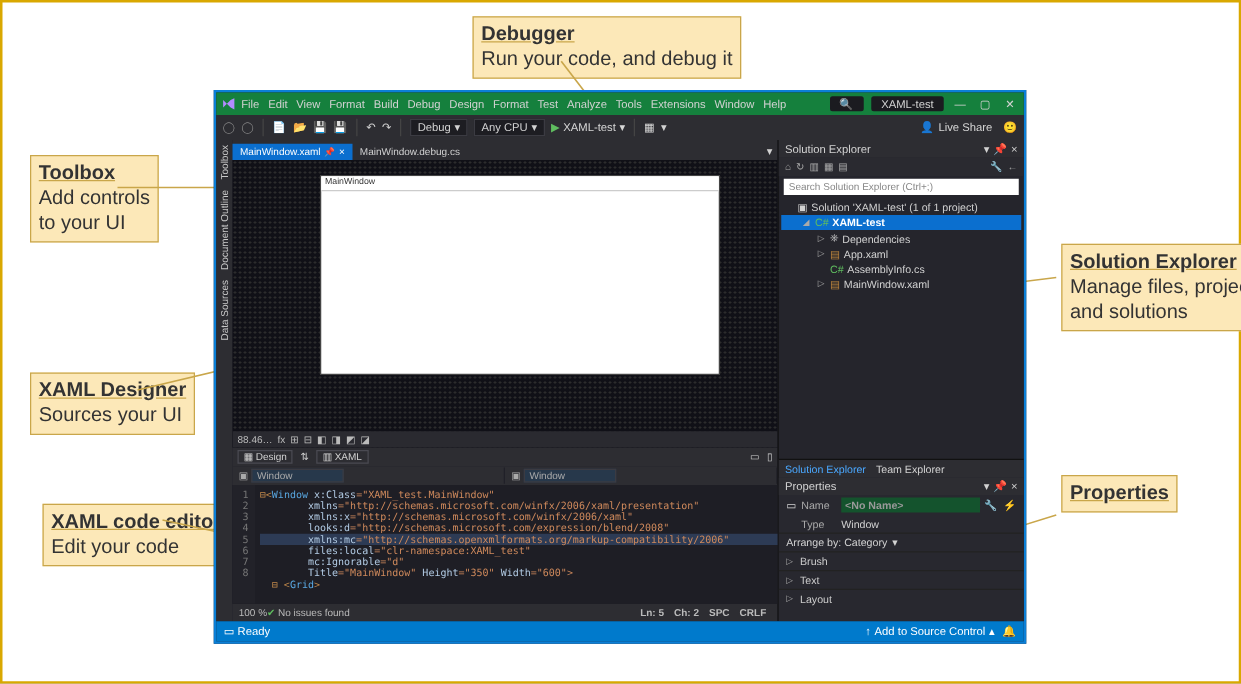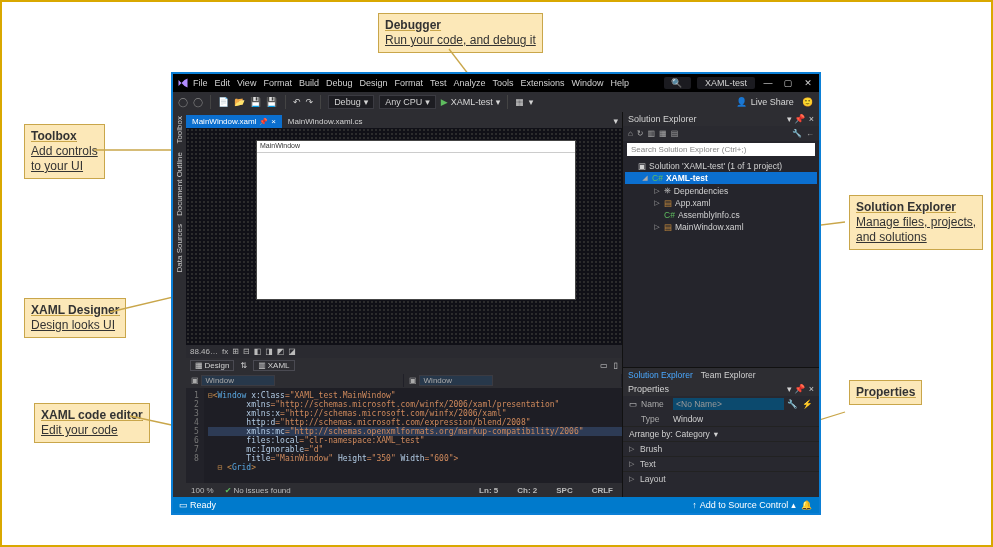--- a/index.html
+++ b/index.html
@@ -1,21 +1,21 @@
 <!DOCTYPE html>
 <html><head>
 <meta charset="utf-8">
 <style>
   * { box-sizing: border-box; margin: 0; padding: 0; }
   body { font-family: "Segoe UI", Arial, sans-serif; font-size: 10px; background: #fff; width: 993px; height: 547px; position: relative; }
   .canvas { position: absolute; left: 0; top: 0; width: 993px; height: 547px; border: 2px solid #d9a800; }
 
   
   .vs { position: absolute; left: 169px; top: 70px; width: 650px; height: 443px; background: #1f1f27; border: 2px solid #0b7fd6; color: #d2d2d2; font-size: 9px; display: flex; flex-direction: column; }
-  .vs-titlebar { display: flex; align-items: center; padding: 2px 4px; background: #000000; height: 18px; }
+  .vs-titlebar { display: flex; align-items: center; padding: 2px 4px; background: #15803d; height: 18px; }
   .vs-logo { width: 12px; height: 12px; margin-right: 4px; color: #b28cff; }
   .vs-menu { display: flex; gap: 7px; }
   .vs-menu span { cursor: default; }
   .vs-title-right { margin-left: auto; display: flex; align-items: center; gap: 6px; }
   .search-pill { background: #1b1b20; padding: 1px 8px; border-radius: 2px; display: flex; align-items: center; gap: 3px; }
   .win-btn { width: 14px; text-align: center; cursor: default; }
 
   
   .vs-toolbar { display: flex; align-items: center; gap: 5px; padding: 2px 5px; background: #2d2d32; height: 20px; }
   .tb-drop { background: #1d1d22; border: 1px solid #3b3b42; padding: 1px 5px; display: flex; align-items: center; gap: 3px; }
@@ -53,21 +53,21 @@
   .split-sect .label { background: #0088ff20; border: 1px solid #3b3b42; padding: 0 40px 0 4px; }
 
   .code { flex: 0 0 95px; background: #1e1e25; display: flex; font-family: Consolas, monospace; font-size: 8px; overflow: hidden; position: relative; }
   .gutter { background: #222229; color: #777; padding: 3px 5px 3px 8px; text-align: right; }
   .codebody { padding: 3px 4px; white-space: pre; color: #c38a4b; }
   .codebody .kw { color: #59a7e0;}
   .codebody .attr { color: #b2cbe4;}
   .codebody .str { color: #d08a5c;}
   .codebody .hl { background: #2d3b55; display: inline-block; width: 420px; }
 
-  .code-status { height: 14px; background: #2d2d32; display: flex; align-items: center; gap: 11px; padding: 0 5px; font-size: 8px; color:#bbb;}
+  .code-status { height: 14px; background: #2d2d32; display: flex; align-items: center; gap: 0; padding: 0 5px; font-size: 8px; color:#bbb;}
   .code-status .ok { display:flex; align-items:center; gap:2px;}
   .code-status .fill {flex:1;}
   .code-status .cell {padding:0 4px;font-weight:bold;}
 
   
   .right-col { width: 197px; background: #25252c; display: flex; flex-direction: column; border-left:1px solid #111;}
   .panel-head { padding: 2px 5px; font-size: 9px; display: flex; align-items: center; gap: 3px; background:#2d2d32;}
   .panel-head .pin { margin-left: auto; }
   .panel-icons { display:flex; gap:4px; padding: 3px 5px; background:#2a2a30; font-size:8px; color:#aaa;}
   .panel-icons .fill {flex:1;}
@@ -77,31 +77,31 @@
   .tree-row.sel { background: #0b6fcf; color:#fff; }
   .tree-row .exp { width:8px; text-align:center; color:#aaa; font-size:7px; }
   .tree-ind1 { padding-left: 16px;}
   .tree-ind2 { padding-left: 28px;}
   .panel-tabs-bottom { display:flex; gap:8px; padding: 2px 5px; font-size:8.5px; background:#2d2d32; border-top:1px solid #111;}
   .panel-tabs-bottom .active { color:#4aa8ff; }
 
   .props { flex: 0 0 115px; background:#28282f; display:flex; flex-direction:column; font-size:8.5px;}
   .prop-row { display:flex; align-items:center; padding:2px 6px; gap:4px;}
   .prop-row .label { color:#aaa; width:28px;}
-  .prop-row .val { flex:1; background:#0c4a6e; padding:1px 3px; color:#999;}
+  .prop-row .val { flex:1; background:#14532d; padding:1px 3px; color:#999;font-weight:bold;}
   .prop-cat { padding:2px 6px; display:flex; align-items:center; gap:3px; color:#ccc; border-top: 1px solid #222;}
   .prop-cat .exp { width:8px; font-size:7px; color:#aaa;}
 
   
   .vs-status { height: 16px; background: #007acc; color: #fff; display: flex; align-items: center; padding: 0 6px; gap: 6px; font-size: 9px; }
   .vs-status .fill { flex:1;}
   .vs-status .sc { display:flex; align-items:center; gap:3px;}
 
   
-  .callout { position:absolute; background:#fce8b8; border:1px solid #c9a64a; padding:4px 6px; font-size:12px; color:#333; line-height:1.25;text-decoration:underline;}
+  .callout { position:absolute; background:#fce8b8; border:1px solid #c9a64a; padding:4px 6px; font-size:16px; color:#333; line-height:1.25;}
   .callout .t { font-weight: bold; text-decoration: underline; text-decoration-color:#c9a64a; display:block;}
   svg.line { position:absolute; overflow:visible; pointer-events:none;}
   svg.line line { stroke:#c9a64a; stroke-width:1.3;}
 </style>
 </head>
 <body>
 
 <div class="canvas">
 
   <div class="callout" style="left:376px; top:11px;">
@@ -113,21 +113,21 @@
     <span style="white-space:pre;">Add controls
 to your UI</span>
   </div>
   <div class="callout" style="left:847px; top:193px;">
     <span class="t">Solution Explorer</span>
     <span style="white-space:pre;">Manage files, projects,
 and solutions</span>
   </div>
   <div class="callout" style="left:22px; top:296px;">
     <span class="t">XAML Designer</span>
-    <span>Design looks UI</span>
+    <span>Sources your UI</span>
   </div>
   <div class="callout" style="left:847px; top:378px;">
     <span class="t">Properties</span>
   </div>
   <div class="callout" style="left:32px; top:401px;">
     <span class="t">XAML code editor</span>
     <span>Edit your code</span>
   </div>
 
   <svg class="line" style="left:0;top:0;width:993px;height:547px;">
@@ -217,21 +217,21 @@
       </div>
 
       <div class="main-col">
         <div class="doc-tabs">
           <div class="doc-tab active">
             <span>MainWindow.xaml</span>
             <span class="pin">📌</span>
             <span class="close">×</span>
           </div>
           <div class="doc-tab">
-            <span>MainWindow.xaml.cs</span>
+            <span>MainWindow.debug.cs</span>
           </div>
           <div class="spacer"></div>
           <div class="drop">▾</div>
         </div>
 
         <div class="designer">
           <div class="dotbg"></div>
           <div class="design-window">
             <div class="dw-title">MainWindow</div>
           </div>
@@ -280,21 +280,21 @@
               <div>3</div>
               <div>4</div>
             <div>5</div>
               <div>6</div>
               <div>7</div>
               <div>8</div>
           </div>
           <div class="codebody"><span>⊟&lt;</span><span class="kw">Window </span><span class="attr">x:Class</span><span class="str">="XAML_test.MainWindow"</span>
         <span class="attr">xmlns</span><span class="str">="http://schemas.microsoft.com/winfx/2006/xaml/presentation"</span>
         <span class="attr">xmlns:x</span><span class="str">="http://schemas.microsoft.com/winfx/2006/xaml"</span>
-        <span class="attr">http:d</span><span class="str">="http://schemas.microsoft.com/expression/blend/2008"</span>
+        <span class="attr">looks:d</span><span class="str">="http://schemas.microsoft.com/expression/blend/2008"</span>
 <span class="hl">        <span class="attr">xmlns:mc</span><span class="str">="http://schemas.openxmlformats.org/markup-compatibility/2006"</span></span>
         <span class="attr">files:local</span><span class="str">="clr-namespace:XAML_test"</span>
         <span class="attr">mc:Ignorable</span><span class="str">="d"</span>
         <span class="attr">Title</span><span class="str">="MainWindow" </span><span class="attr">Height</span><span class="str">="350" </span><span class="attr">Width</span><span class="str">="600"&gt;</span>
   ⊟ &lt;<span class="kw">Grid</span>&gt;</div>
         </div>
 
         <div class="code-status">
           <span>100 %</span>
           <span class="ok">

